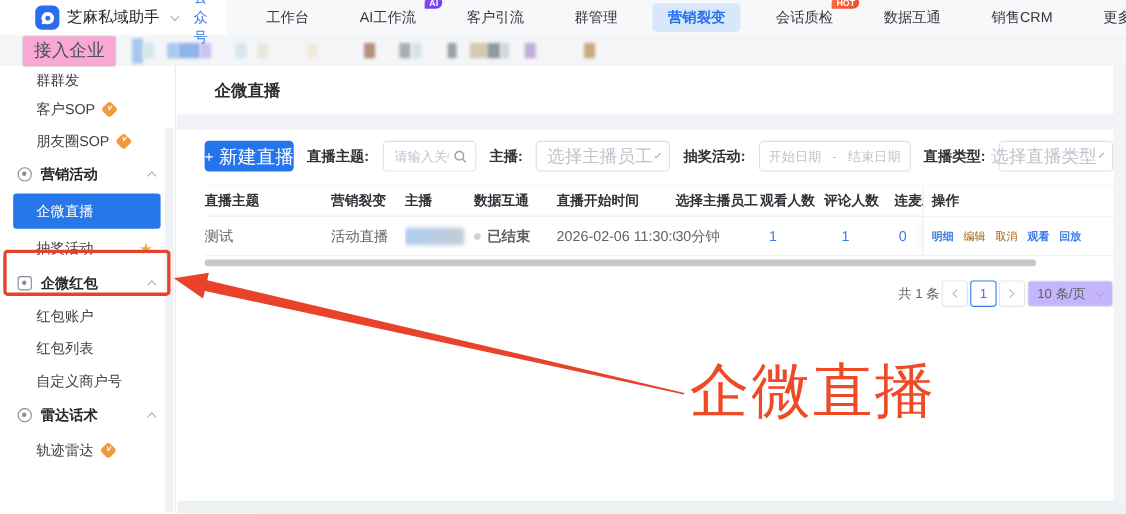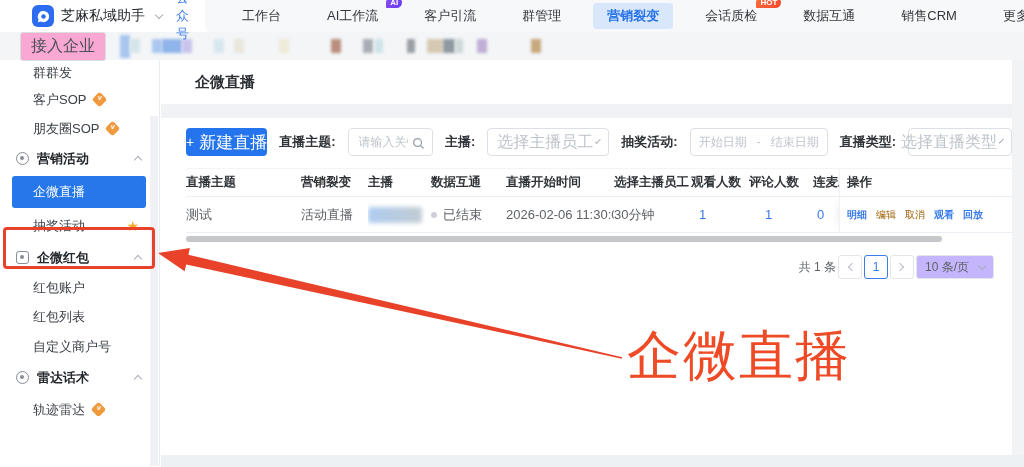--- a/index.html
+++ b/index.html
@@ -65,33 +65,33 @@
   .f-range { display:flex; align-items:center; justify-content:center; gap:10px; height:28px; border:1px solid #dcdfe6; border-radius:4px; font-size:12px; color:#bfc4cc; padding:0 8px; white-space:nowrap; }
 
   
   .table { margin:12px 0 0 25px; border-top:1px solid #f2f4f7; font-size:13px; }
   .t-head, .t-row { display:flex; align-items:stretch; }
   .t-head { height:28px; border-bottom:1px solid #ebeef5; }
   .t-row { height:36px; border-bottom:1px solid #ebeef5; }
   .cell { display:flex; align-items:center; padding-right:6px; overflow:hidden; white-space:nowrap; }
   .t-head .cell { font-weight:700; color:#2f3337; font-size:12.5px; }
   .t-row .cell { color:#5f6368; }
-  .c1{width:115px;} .c2{width:67px;} .c3{width:63px;} .c4{width:75px;} .c5{width:108px;}
+  .c1{width:115px;} .c2{width:67px;} .c3{width:63px;} .c4{width:75px;font-weight:bold;} .c5{width:108px;}
   .c6{width:77px;} .c7{width:58px;} .c8{width:64px;} .c9{width:26px;}
   .c-op { flex:1; min-width:150px; border-left:1px solid #f0f1f4; box-shadow:-7px 0 8px -7px rgba(0,0,0,.10); padding-left:7px; display:flex; align-items:center; gap:9px; background:#fff; }
   .num-link { color:#3a7bec; cursor:pointer; }
   .action { font-size:10px; cursor:pointer; white-space:nowrap; }
   .action.on { color:#3a7bec; }
   .action.off { color:#a16207; cursor:default; }
   .status-dot { width:6px; height:6px; border-radius:50%; background:#cdd0d6; margin-right:6px; flex:0 0 auto; }
   .anchor-blur { width:54px; height:16px; border-radius:2px; background:linear-gradient(90deg,#aecdf0,#c2ccd4); filter:blur(2px); }
   .h-scrollbar { margin:3px 0 0 0; width:756px; height:6px; border-radius:3px; background:#c5c7ca; cursor:pointer; }
 
   
-  .pager { display:flex; align-items:center; justify-content:flex-end; gap:2px; margin-top:13px; padding-right:18px; font-size:12px; color:#5f6368; }
+  .pager { display:flex; align-items:center; justify-content:flex-end; gap:2px; margin-top:13px; font-size:12px; color:#5f6368; }
   .pg-btn { width:24px; height:24px; border:1px solid #e2e5ea; border-radius:3px; display:flex; align-items:center; justify-content:center; background:#fff; cursor:pointer; }
   .pg-btn .chev { border-color:#b8bcc4; }
   .chev.left { transform:rotate(135deg); margin:0 -2px 0 2px; }
   .chev.right { transform:rotate(-45deg); margin:0 2px 0 -2px; }
   .pg-page { width:24px; height:24px; border:1px solid #3a7bec; color:#3a7bec; border-radius:3px; display:flex; align-items:center; justify-content:center; background:#fff; cursor:pointer; }
   .pg-size { display:flex; align-items:center; gap:6px; height:24px; border:1px solid #e2e5ea; border-radius:3px; padding:0 8px; background:#c4b5fd; cursor:pointer; color:#5f6368; }
 
   
   .anno-box { position:absolute; left:3px; top:227px; width:152px; height:42px; border:3px solid #e8432a; border-radius:4px; z-index:60; pointer-events:none; }
   .anno-arrow { position:absolute; left:0; top:0; z-index:59; pointer-events:none; }

